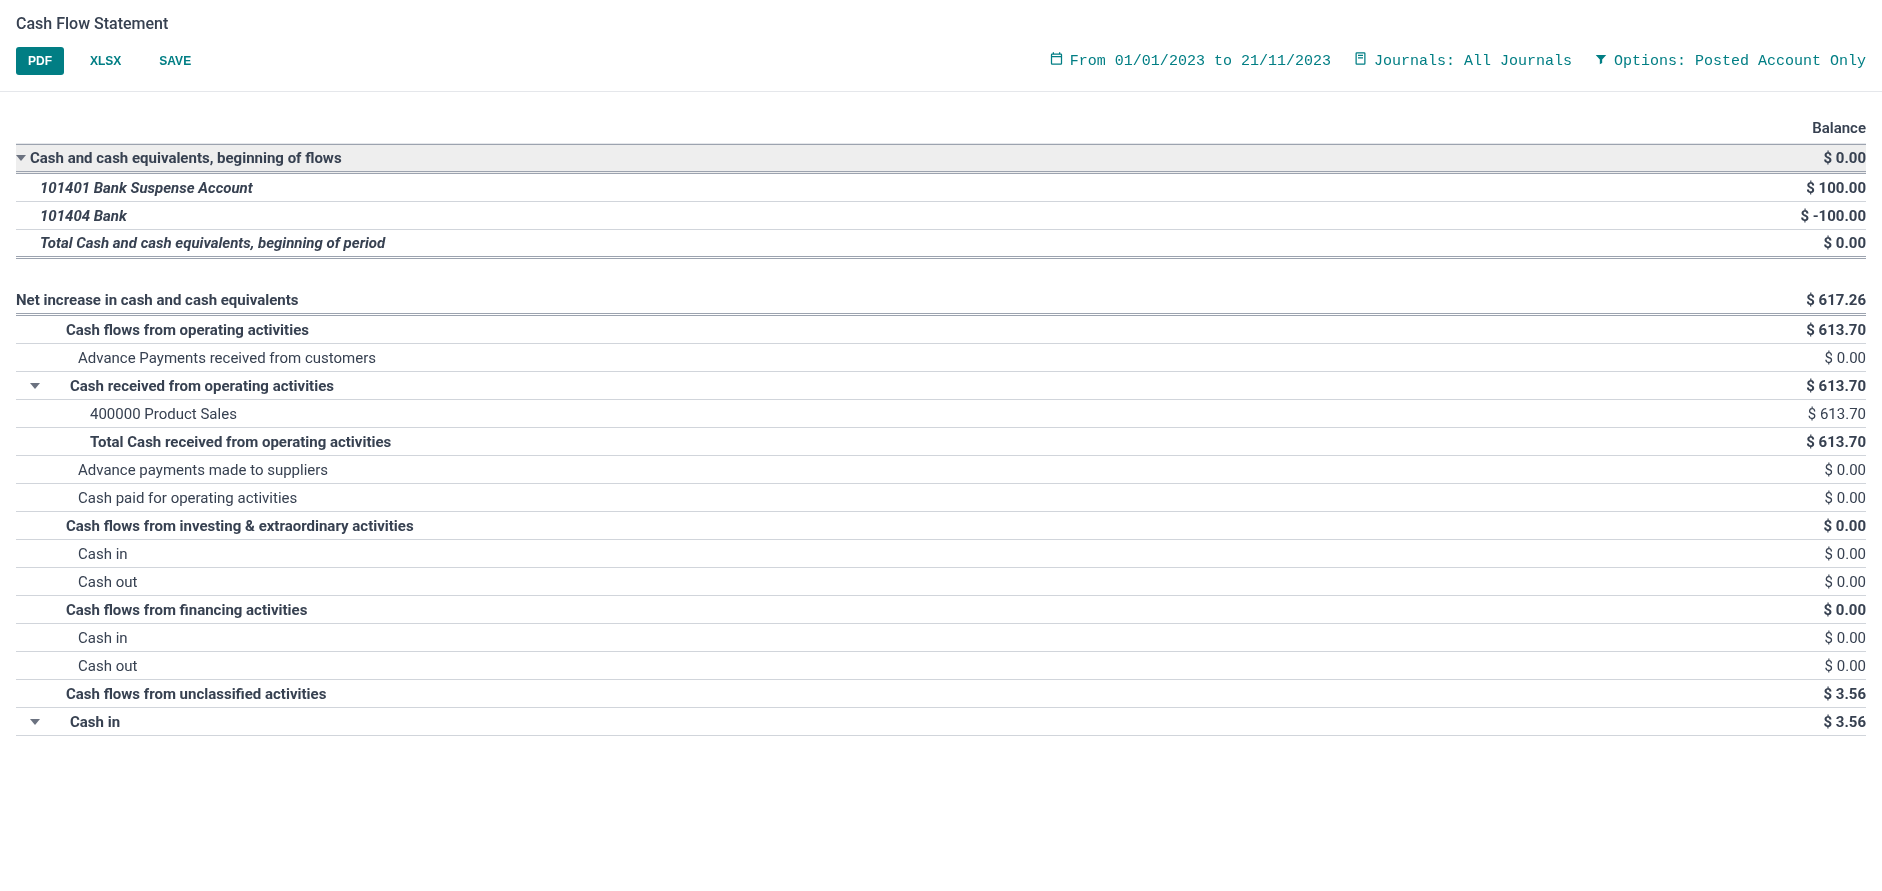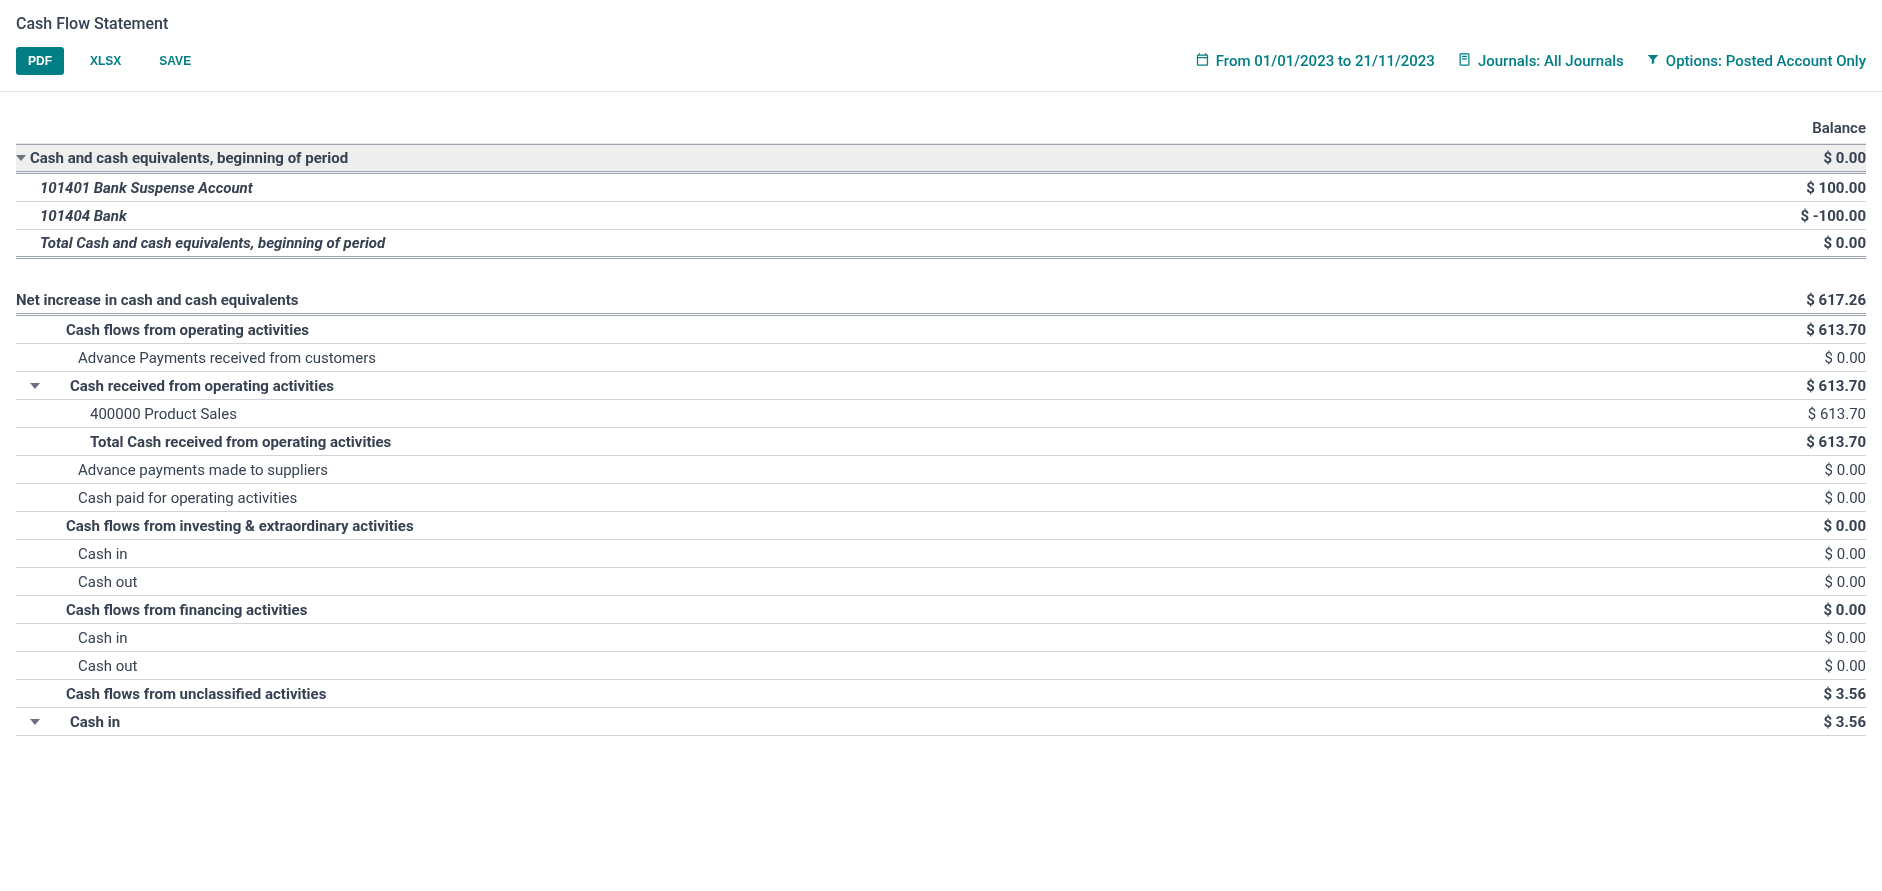--- a/index.html
+++ b/index.html
@@ -49,20 +49,21 @@
     align-items: center;
   }
   .filter {
     display: inline-flex;
     align-items: center;
     gap: 6px;
     color: #017e84;
     font-size: 15px;
     font-weight: 500;
     cursor: pointer;
+    font-family: Liberation Mono, monospace;
   }
   .filter svg { fill: #017e84; }
   .report {
     padding: 0 16px;
     margin-top: 21px;
   }
   .header-row {
     display: flex;
     justify-content: flex-end;
     padding: 6px 0;
@@ -161,21 +162,21 @@
     <span>Balance</span>
   </div>
 
   <div class="row section-start bold">
     <span class="label-cell indent-0">
       <span class="caret">
         <svg width="10" height="10" viewBox="0 0 10 10">
             <path d="M0 2l5 6 5-6z"></path>
           </svg>
       </span>
-      <span>Cash and cash equivalents, beginning of period</span>
+      <span>Cash and cash equivalents, beginning of flows</span>
     </span>
     <span class="value-cell">$ 0.00</span>
   </div>
 
   <div class="row bold">
     <span class="label-cell indent-1">101401 Bank Suspense Account</span>
     <span class="value-cell">$ 100.00</span>
   </div>
 
   <div class="row bold">

